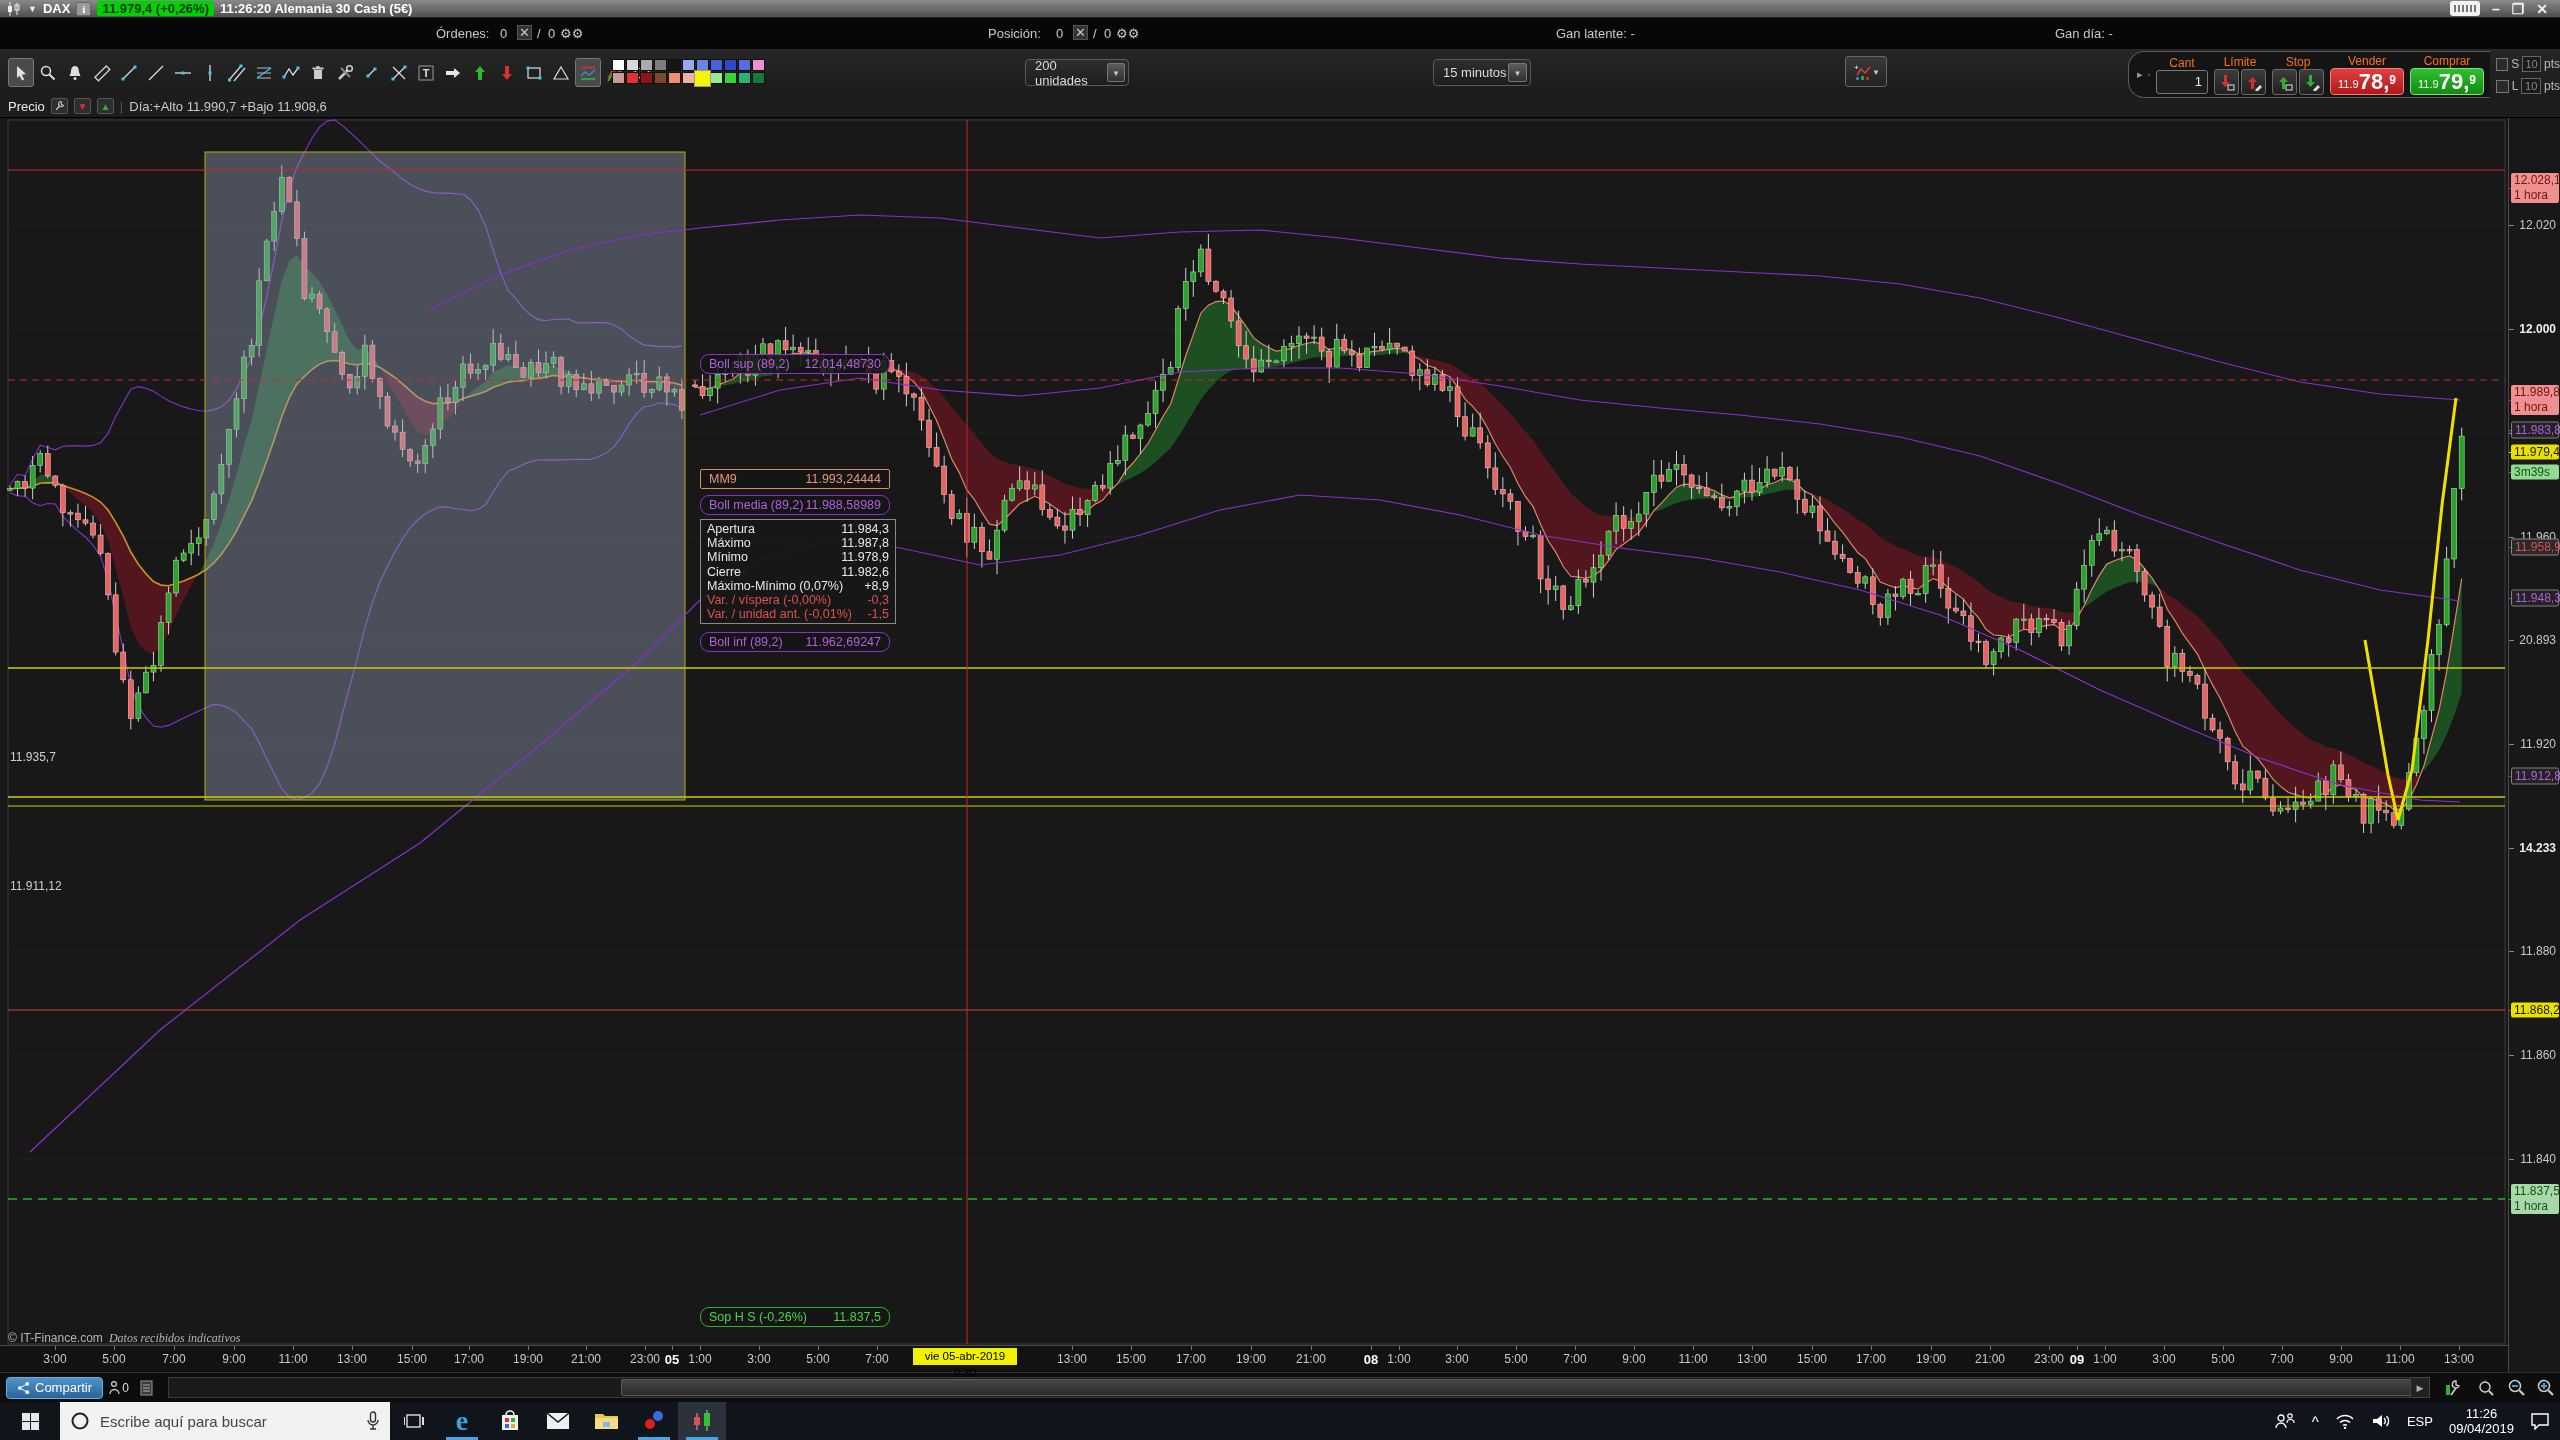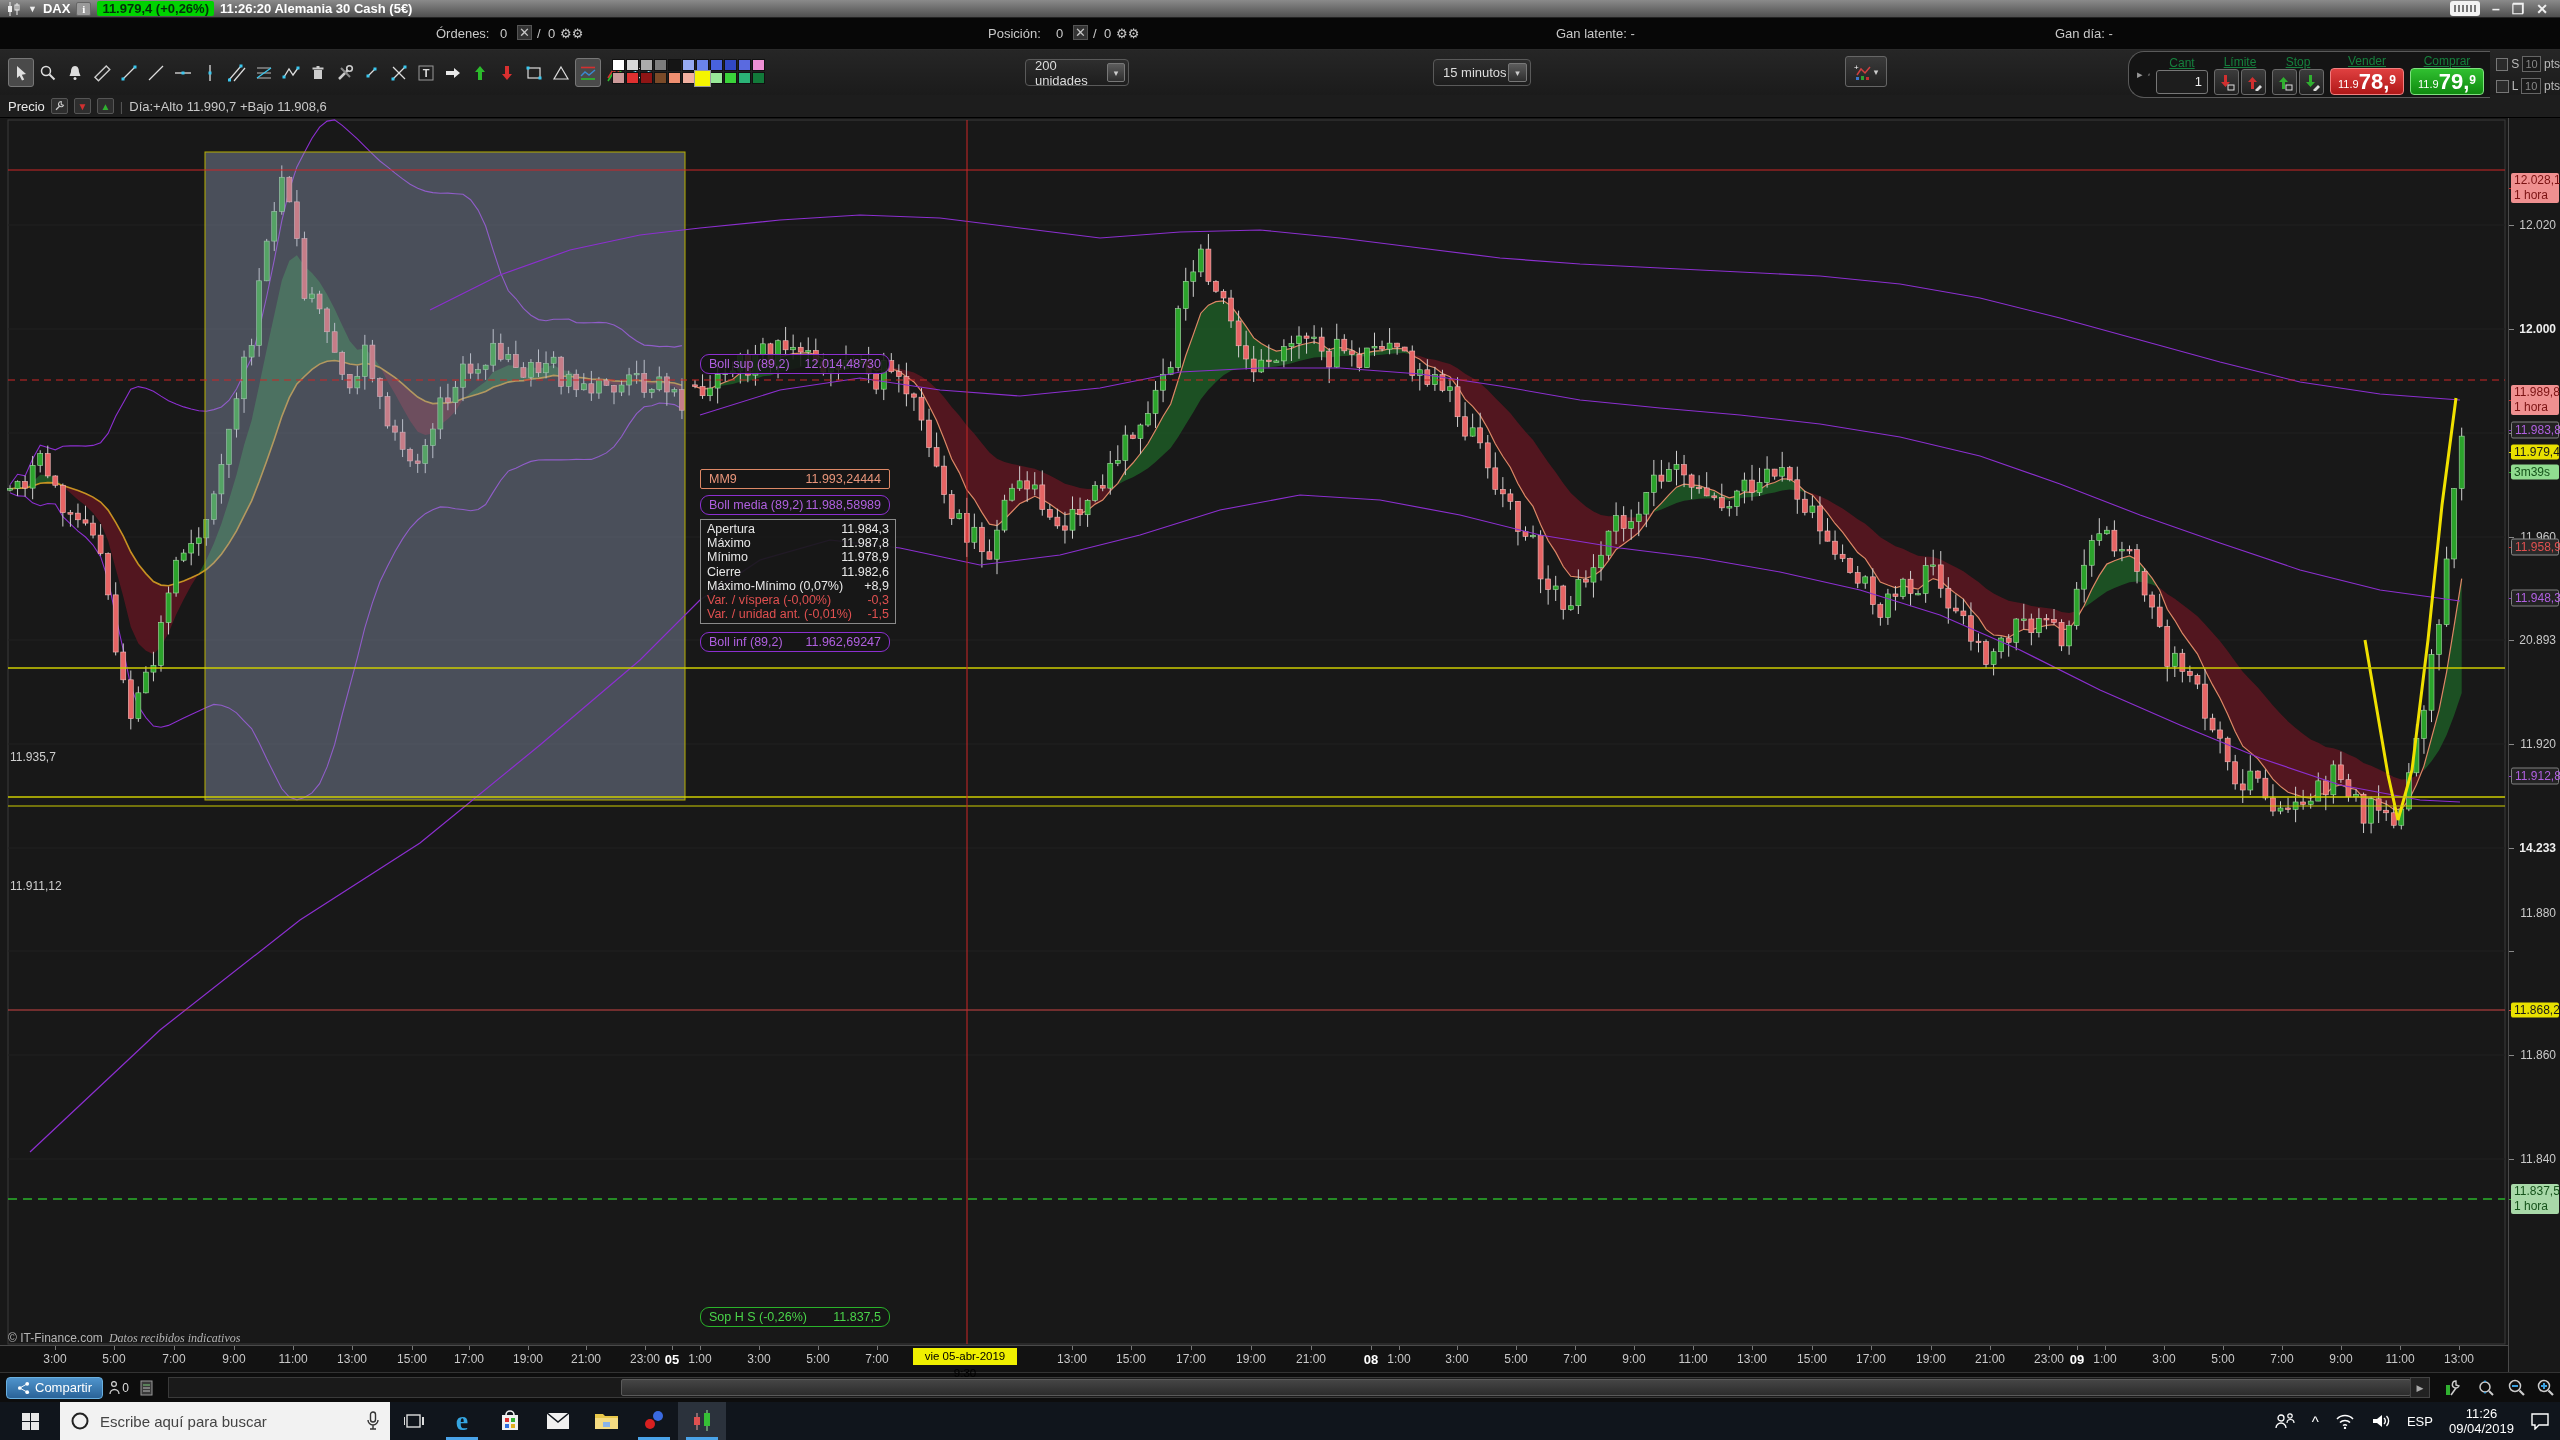--- a/index.html
+++ b/index.html
@@ -38,21 +38,21 @@
       border-radius:4px;color:#ddd;display:flex;align-items:center;font-size:13px;padding-left:9px;}
   .dd .ddbtn{margin-left:auto;width:19px;height:19px;margin-right:3px;background:linear-gradient(#5c5c5c,#2e2e2e);
       border:1px solid #777;border-radius:2px;color:#ccc;font-size:9px;display:flex;align-items:center;justify-content:center;}
   
   #charttype{left:1845px;top:56px;width:42px;height:31px;background:linear-gradient(#3a3a3a,#222);
       border:1px solid #666;border-radius:3px;display:flex;align-items:center;justify-content:center;gap:2px;}
   
   #tradepanel{left:2128px;top:51px;width:362px;height:47px;background:#141414;border:1px solid #5a5a5a;
       border-right:none;border-radius:16px 0 0 16px;display:flex;align-items:center;padding-left:8px;z-index:6;}
   .tp-col{display:flex;flex-direction:column;align-items:center;margin-right:6px;}
-  .tp-lab{font-size:12px;color:#15803d;height:14px;text-decoration:underline;}
+  .tp-lab{font-size:12px;color:#f97316;height:14px;}
   .tp-btns{display:flex;gap:2px;}
   .tp-ic{width:25px;height:26px;background:linear-gradient(#3c3c3c,#202020);border:1px solid #6a6a6a;border-radius:3px;
          display:flex;align-items:center;justify-content:center;}
   #cant-input{width:52px;height:24px;background:#1d1d1d;border:1px solid #777;border-radius:3px;color:#eee;
       text-align:right;font-size:13px;padding-right:5px;}
   .pxbtn{width:74px;height:27px;border-radius:4px;color:#fff;display:flex;align-items:flex-end;justify-content:center;padding-bottom:2px;}
   .pxbtn .sm{font-size:11px;line-height:15px;}
   .pxbtn .bg{font-size:22px;font-weight:bold;line-height:20px;}
   .pxbtn .sup{font-size:12px;font-weight:bold;line-height:24px;}
   #sell-btn{background:linear-gradient(#e04040,#b01818);border:1px solid #f08080;}
@@ -1213,21 +1213,21 @@
       <div class="ptick" style="top: 315px;">11.980</div>
       <div class="pmark" style="top: 419px;"></div>
       <div class="ptick" style="top: 419px;">11.960</div>
       <div class="pmark" style="top: 522px;"></div>
       <div class="ptick" style="top: 522px;">20.893</div>
       <div class="pmark" style="top: 626px;"></div>
       <div class="ptick" style="top: 626px;">11.920</div>
       <div class="pmark" style="top: 730px;"></div>
       <div class="ptick b" style="top: 730px;">14.233</div>
       <div class="pmark" style="top: 833px;"></div>
-      <div class="ptick" style="top: 795px; margin-left: 23px;">11.880</div>
+      <div class="ptick" style="top: 833px; margin-left: 23px;">11.880</div>
       <div class="pmark" style="top: 937px;"></div>
       <div class="ptick" style="top: 937px;">11.860</div>
       <div class="pmark" style="top: 1041px;"></div>
       <div class="ptick" style="top: 1041px;">11.840</div>
       <div class="pbadge" style="top: 70px; background: rgb(239, 144, 144); color: rgb(122, 18, 18);">12.028,1<br>1 hora</div>
       <div class="pmark" style="top: 70px; background: rgb(204, 38, 38);"></div>
       <div class="pbadge" style="top: 282px; background: rgb(239, 144, 144); color: rgb(122, 18, 18);">11.989,8<br>1 hora</div>
       <div class="pmark" style="top: 282px; background: rgb(204, 38, 38);"></div>
       <div class="pbadge" style="top: 312px; background: rgb(35, 35, 35); color: rgb(176, 96, 224); border: 1px solid rgb(128, 128, 128);">11.983,8</div>
       <div class="pmark" style="top: 312px; background: rgb(140, 47, 208);"></div>

